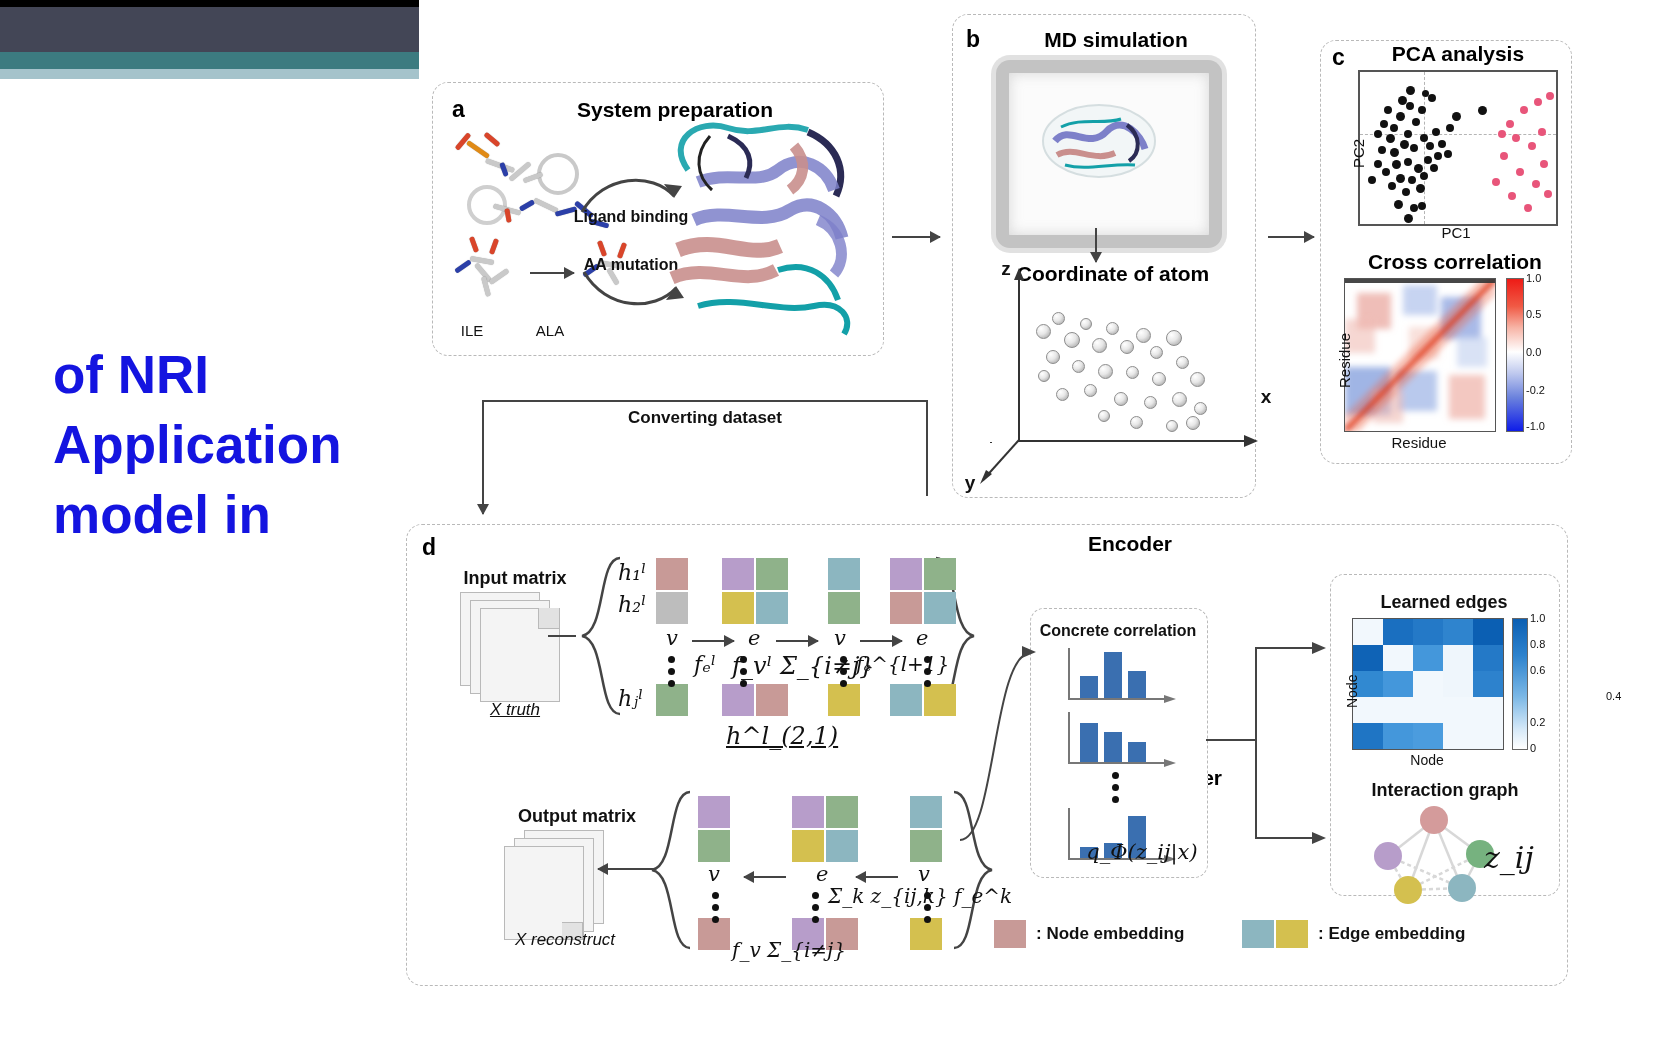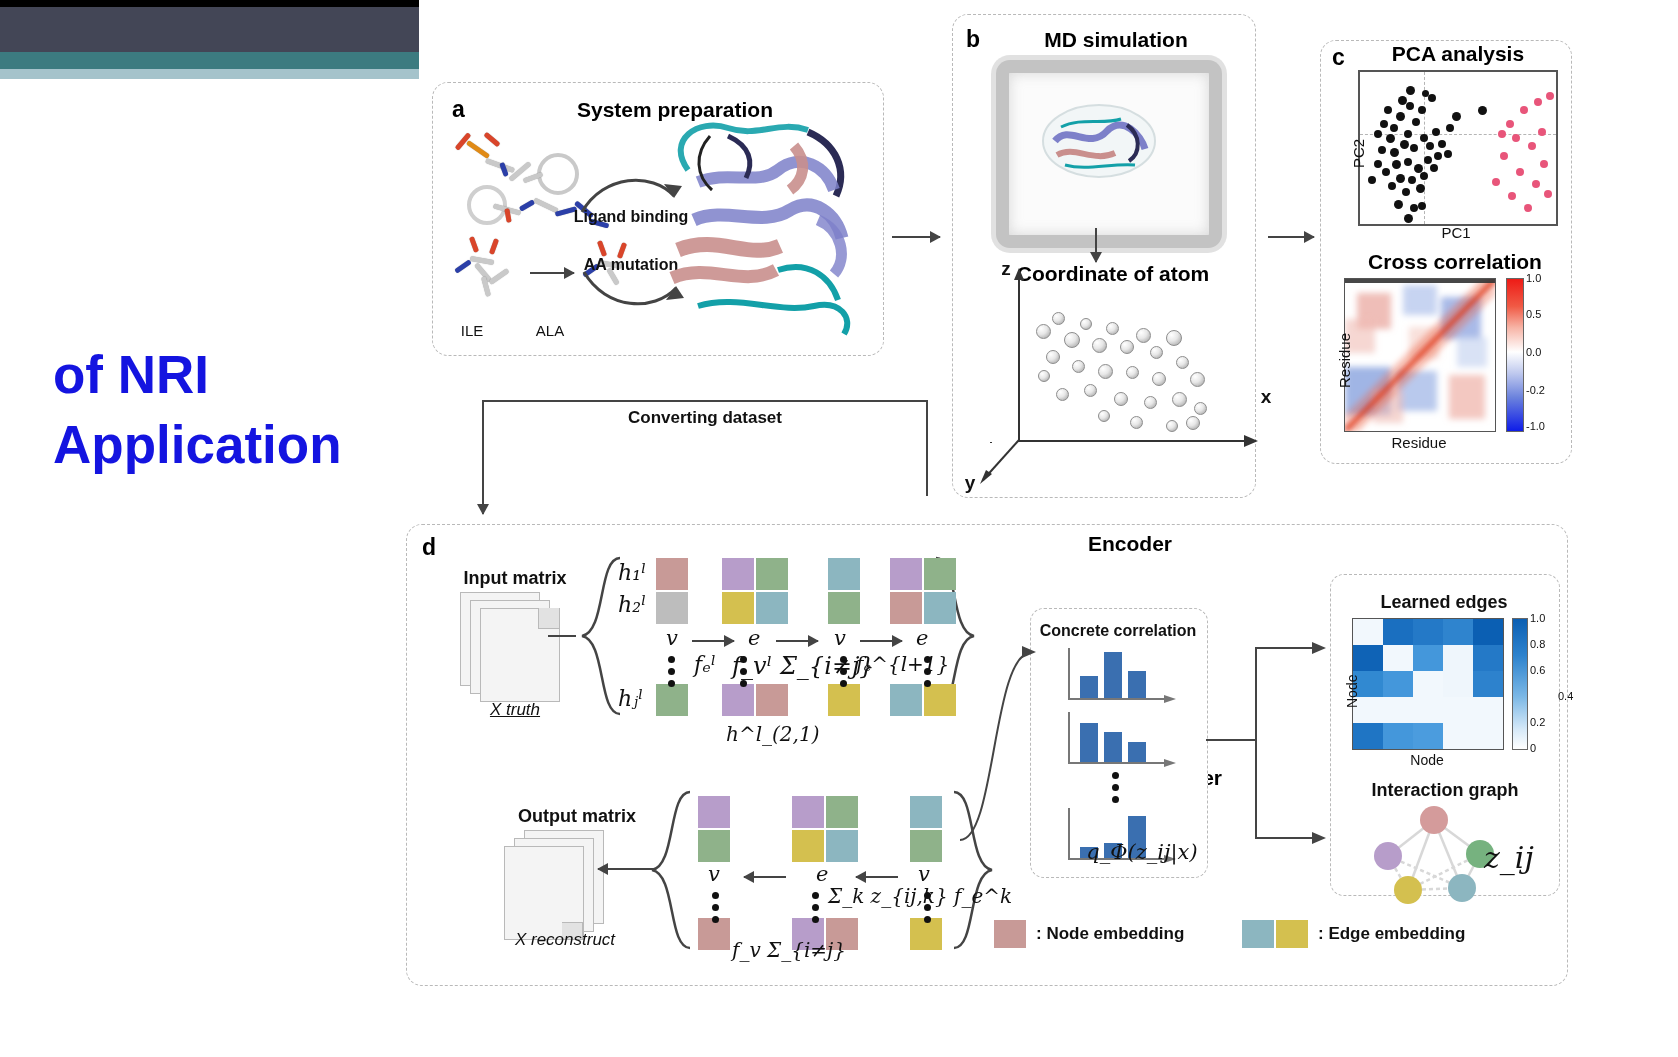--- a/index.html
+++ b/index.html
@@ -102,20 +102,21 @@
 <div id="deco">
   <div class="blackbar"></div>
   <div class="navybar"></div>
   <div class="tealbar"></div>
   <div class="lightbar"></div>
 </div>
 
 <div id="slide-title">
   <div>of NRI</div>
   <div>Application</div>
+  <div>model in</div>
 </div>
 
 <div id="figure">
 
   <div class="panel" style="left:32px;top:82px;width:450px;height:272px;">
   </div>
   <div class="plabel" style="left:52px;top:96px;">a</div>
   <div class="ptitle" style="left:130px;top:98px;width:290px;">System preparation</div>
 
   <div class="bondwrap" style="left:45px;top:135px;width:180px;height:125px;">
@@ -453,21 +454,21 @@
       <i></i>
       <i></i>
     </div>
   <div class="math" style="left:456px;top:652px;font-size:20px;">fₑ^{l+1}</div>
   <div class="dots3" style="left:524px;top:656px;">
       <i></i>
       <i></i>
       <i></i>
     </div>
 
-  <div class="math" style="left:326px;top:722px;font-size:20px;">h^l_(2,1)</div>
+  <div class="math" style="left:326px;top:722px;font-size:24px;text-decoration:underline;">h^l_(2,1)</div>
 
   <div class="ptitle" style="left:690px;top:766px;width:180px;">Decoder</div>
 
   <div class="capb" style="left:92px;top:806px;width:170px;font-size:18px;">Output matrix</div>
   <div class="docstack" style="left:100px;top:830px;width:110px;height:110px;">
     <div class="doc" style="left:24px;top:0;width:78px;height:92px;"></div>
     <div class="doc" style="left:14px;top:8px;width:78px;height:92px;"></div>
     <div class="doc" style="left:4px;top:16px;width:78px;height:92px;"></div>
     <div style="position:absolute;left:62px;top:92px;width:20px;height:16px;background:#e2e2e2;border-right:1.5px solid #b9b9b9;border-top:1.5px solid #b9b9b9;"></div>
   </div>
@@ -609,21 +610,21 @@
     <div style="background:#f2f8fd;"></div>
   </div>
   <div class="vlabel" style="left:944px;top:708px;font-size:14px;">Node</div>
   <div class="caption" style="left:982px;top:752px;width:90px;font-size:14px;">Node</div>
 
   <div class="cbar" style="left:1112px;top:618px;width:14px;height:130px;
               background:linear-gradient(to bottom,#0b5fb3 0%,#2d82cd 28%,#7cb8e6 60%,#d6e9f8 85%,#ffffff 100%);"></div>
   <div class="cbtick" style="left:1130px;top:612px;">1.0</div>
   <div class="cbtick" style="left:1130px;top:638px;">0.8</div>
   <div class="cbtick" style="left:1130px;top:664px;">0.6</div>
-  <div class="cbtick" style="left:1130px;top:690px;padding-left:28px;">0.4</div>
+  <div class="cbtick" style="left:1178px;top:690px;padding-left:28px;">0.4</div>
   <div class="cbtick" style="left:1130px;top:716px;">0.2</div>
   <div class="cbtick" style="left:1130px;top:742px;">0</div>
 
   <div class="capb" style="left:930px;top:780px;width:230px;font-size:18px;">Interaction graph</div>
 
   <div style="position:absolute;left:970px;top:802px;width:140px;height:100px;">
     <svg width="140" height="100" style="position:absolute;left:0;top:0;">
       <line x1="64" y1="18" x2="18" y2="54" stroke="#d8d8d8" stroke-width="2.5"></line>
       <line x1="64" y1="18" x2="110" y2="52" stroke="#d8d8d8" stroke-width="2.5"></line>
       <line x1="64" y1="18" x2="38" y2="88" stroke="#d8d8d8" stroke-width="2.5"></line>

